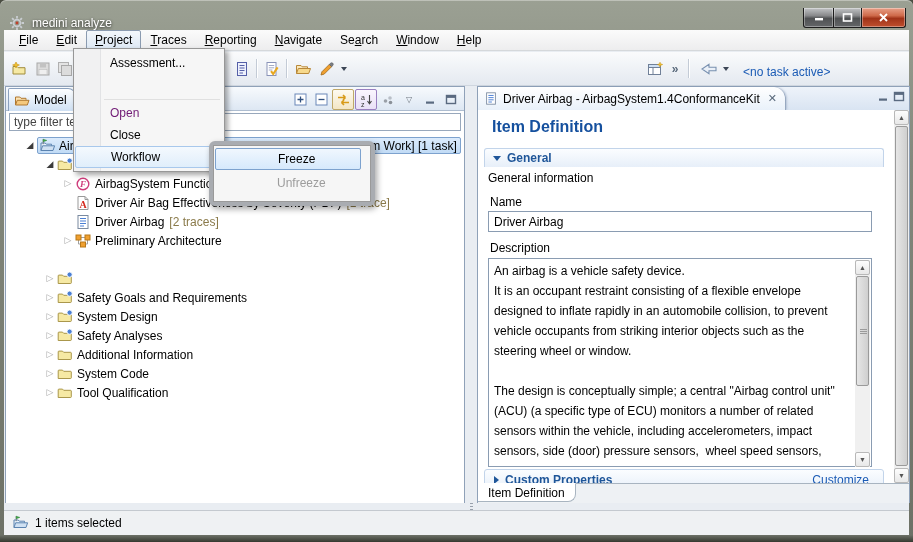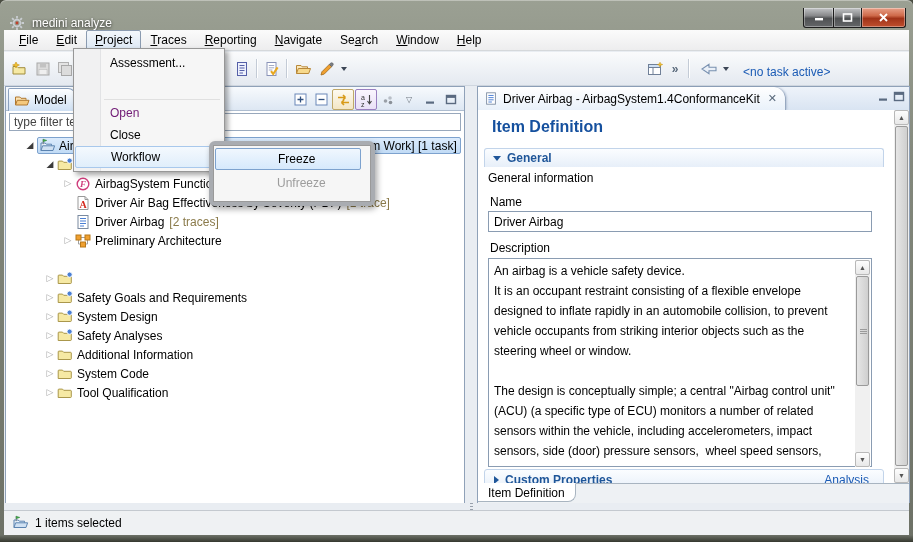--- a/index.html
+++ b/index.html
@@ -502,21 +502,21 @@
           <div class="sb-thumb" style="top:16px;height:110px;">
               <span class="grip" style="top:52px"></span>
             </div>
           <div class="sb-btn" style="bottom:0;">▼</div>
         </div>
       </div>
 
       <div class="custombar">
         <span class="sec-tw-r"></span>
         <span class="sec-title">Custom Properties</span>
-        <span class="customize">Analysis</span>
+        <span class="customize">Customize</span>
       </div>
     </div>
 
     <div class="sbar v" style="right:0;top:23px;height:373px;">
       <div class="sb-btn" style="top:0;">▲</div>
       <div class="sb-thumb" style="top:16px;height:340px;"></div>
       <div class="sb-btn" style="bottom:0;">▼</div>
     </div>
 
     <div class="ed-pagetabs">

